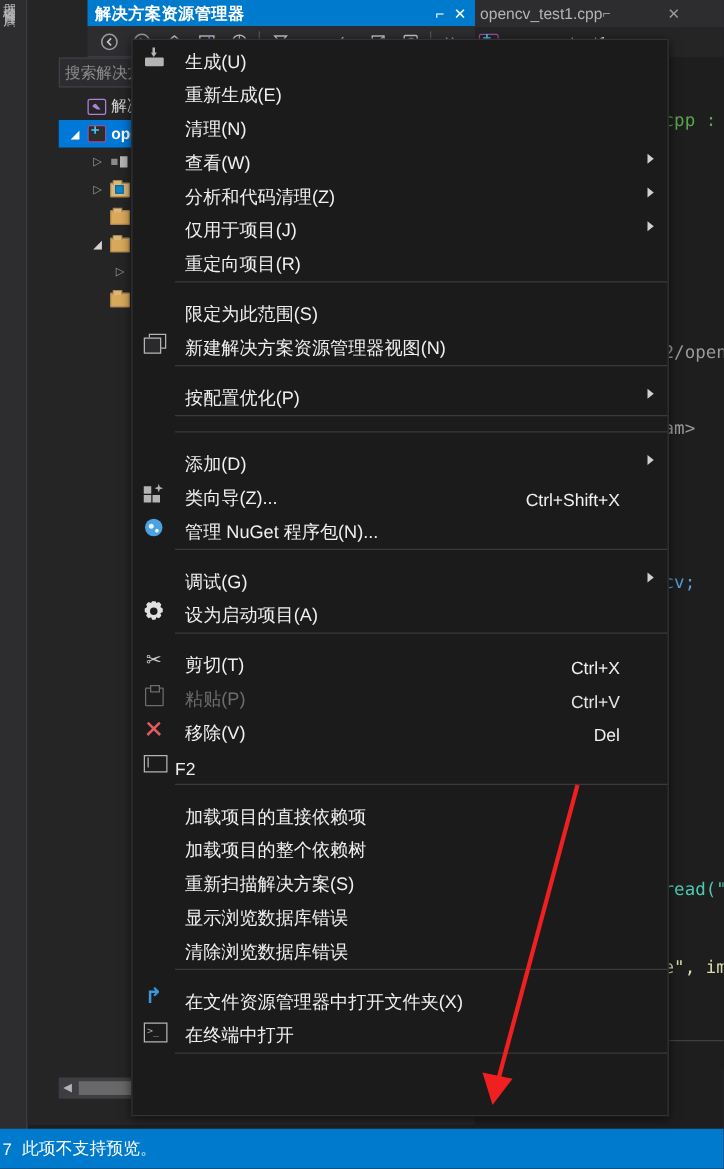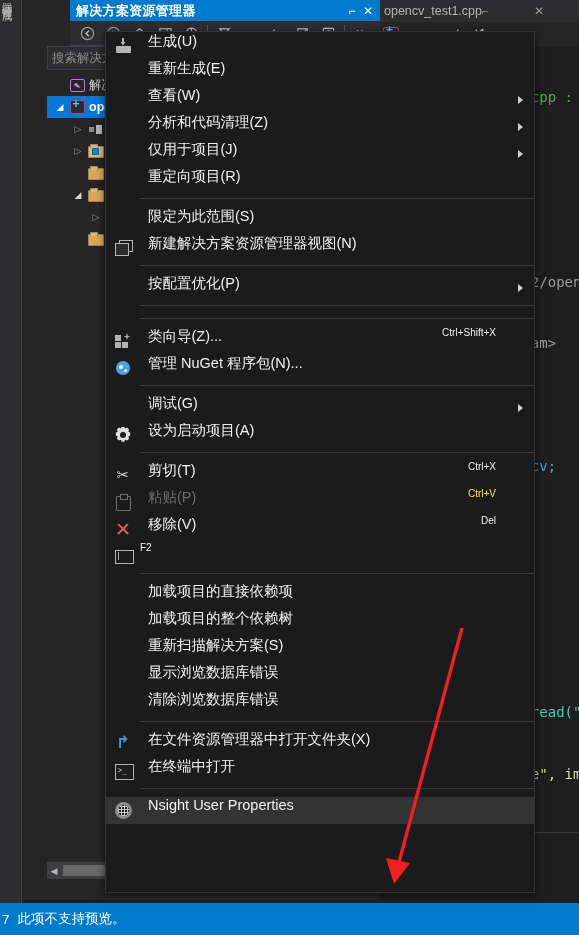--- a/index.html
+++ b/index.html
@@ -157,32 +157,32 @@
   .bp-sep{height:1px;background:#3f3f46;}
 
   
   .ctx-menu {
     position: absolute; left: 105px; top: 31px; width: 430px; height: 862px;
     background: #1b1b1c; border: 1px solid #333337;
     box-shadow: 0 2px 8px rgba(0,0,0,.6);
     z-index: 50;
   }
   .mi {
-    position: relative; height: 27px; display: flex; align-items: flex-start;
+    position: relative; height: 27px; display: flex; align-items: flex-end;
     color: #f0f0f0; font-size: 14.5px; white-space: nowrap;
   }
   .mi.disabled { color: #6d6d6d; }
   .mi.hl { background: #333334; }
   .mi-icon {
     width: 34px; height: 27px; flex: none; display: flex;
     align-items: center; justify-content: center;
   }
   .mi-text { flex: 1; padding-left: 8px; }
-  .mi-shortcut { color: #f0f0f0; font-size: 10px; padding-right: 38px; }
-  .mi.disabled .mi-shortcut { color: #fde047; }
+  .mi-shortcut { color: #f0f0f0; font-size: 14px; padding-right: 38px; }
+  .mi.disabled .mi-shortcut { color: #e5e5e5; }
   .mi-arrow {
     position: absolute; right: 11px; top: 50%; transform: translateY(-50%);
     width: 0; height: 0; border-left: 5px solid #d0d0d0;
     border-top: 4px solid transparent; border-bottom: 4px solid transparent;
   }
   .mi-sep { height: 1px; background: #3a3a3c; margin: 4px 0 4px 34px; }
   .mi-divwrap { height: 9px; }
 
   
   .ic { position: relative; width: 17px; height: 16px; }
@@ -494,20 +494,24 @@
           <span class="ic ic-build"></span>
         </span>
       <span class="mi-text">生成(U)</span>
     </div>
     <div class="mi">
       <span class="mi-icon"></span>
       <span class="mi-text">重新生成(E)</span>
     </div>
     <div class="mi">
       <span class="mi-icon"></span>
+      <span class="mi-text">清理(N)</span>
+    </div>
+    <div class="mi">
+      <span class="mi-icon"></span>
       <span class="mi-text">查看(W)</span>
       <span class="mi-arrow"></span>
     </div>
     <div class="mi">
       <span class="mi-icon"></span>
       <span class="mi-text">分析和代码清理(Z)</span>
       <span class="mi-arrow"></span>
     </div>
     <div class="mi">
       <span class="mi-icon"></span>
@@ -546,20 +550,25 @@
 
     <div class="mi-divwrap">
         <div class="mi-sep"></div>
       </div>
 
 
     <div class="mi-divwrap">
         <div class="mi-sep"></div>
       </div>
 
+    <div class="mi">
+      <span class="mi-icon"></span>
+      <span class="mi-text">添加(D)</span>
+      <span class="mi-arrow"></span>
+    </div>
     <div class="mi">
       <span class="mi-icon">
         <span class="ic ic-wiz">
             <i class="b1"></i>
             <i class="b2"></i>
             <i class="b3"></i>
             <i class="st"></i>
           </span>
       </span>
       <span class="mi-text">类向导(Z)...</span>
@@ -664,26 +673,20 @@
             <i class="p">&gt;_</i>
           </span>
         </span>
       <span class="mi-text">在终端中打开</span>
     </div>
 
     <div class="mi-divwrap">
         <div class="mi-sep"></div>
       </div>
 
-    <div class="mi hl">
-      <span class="mi-icon">
-          <span class="ic ic-nsight"></span>
-        </span>
-      <span class="mi-text">Nsight User Properties</span>
-    </div>
     <div class="mi">
       <span class="mi-icon"></span>
 
     </div>
   </div>
 
   <svg class="red-arrow" viewBox="0 0 579 935">
     <line x1="462" y1="628" x2="398" y2="866" stroke="#f02020" stroke-width="3.4"></line>
     <polygon points="394,884 386,858 410,863" fill="#f02020"></polygon>
   </svg>

